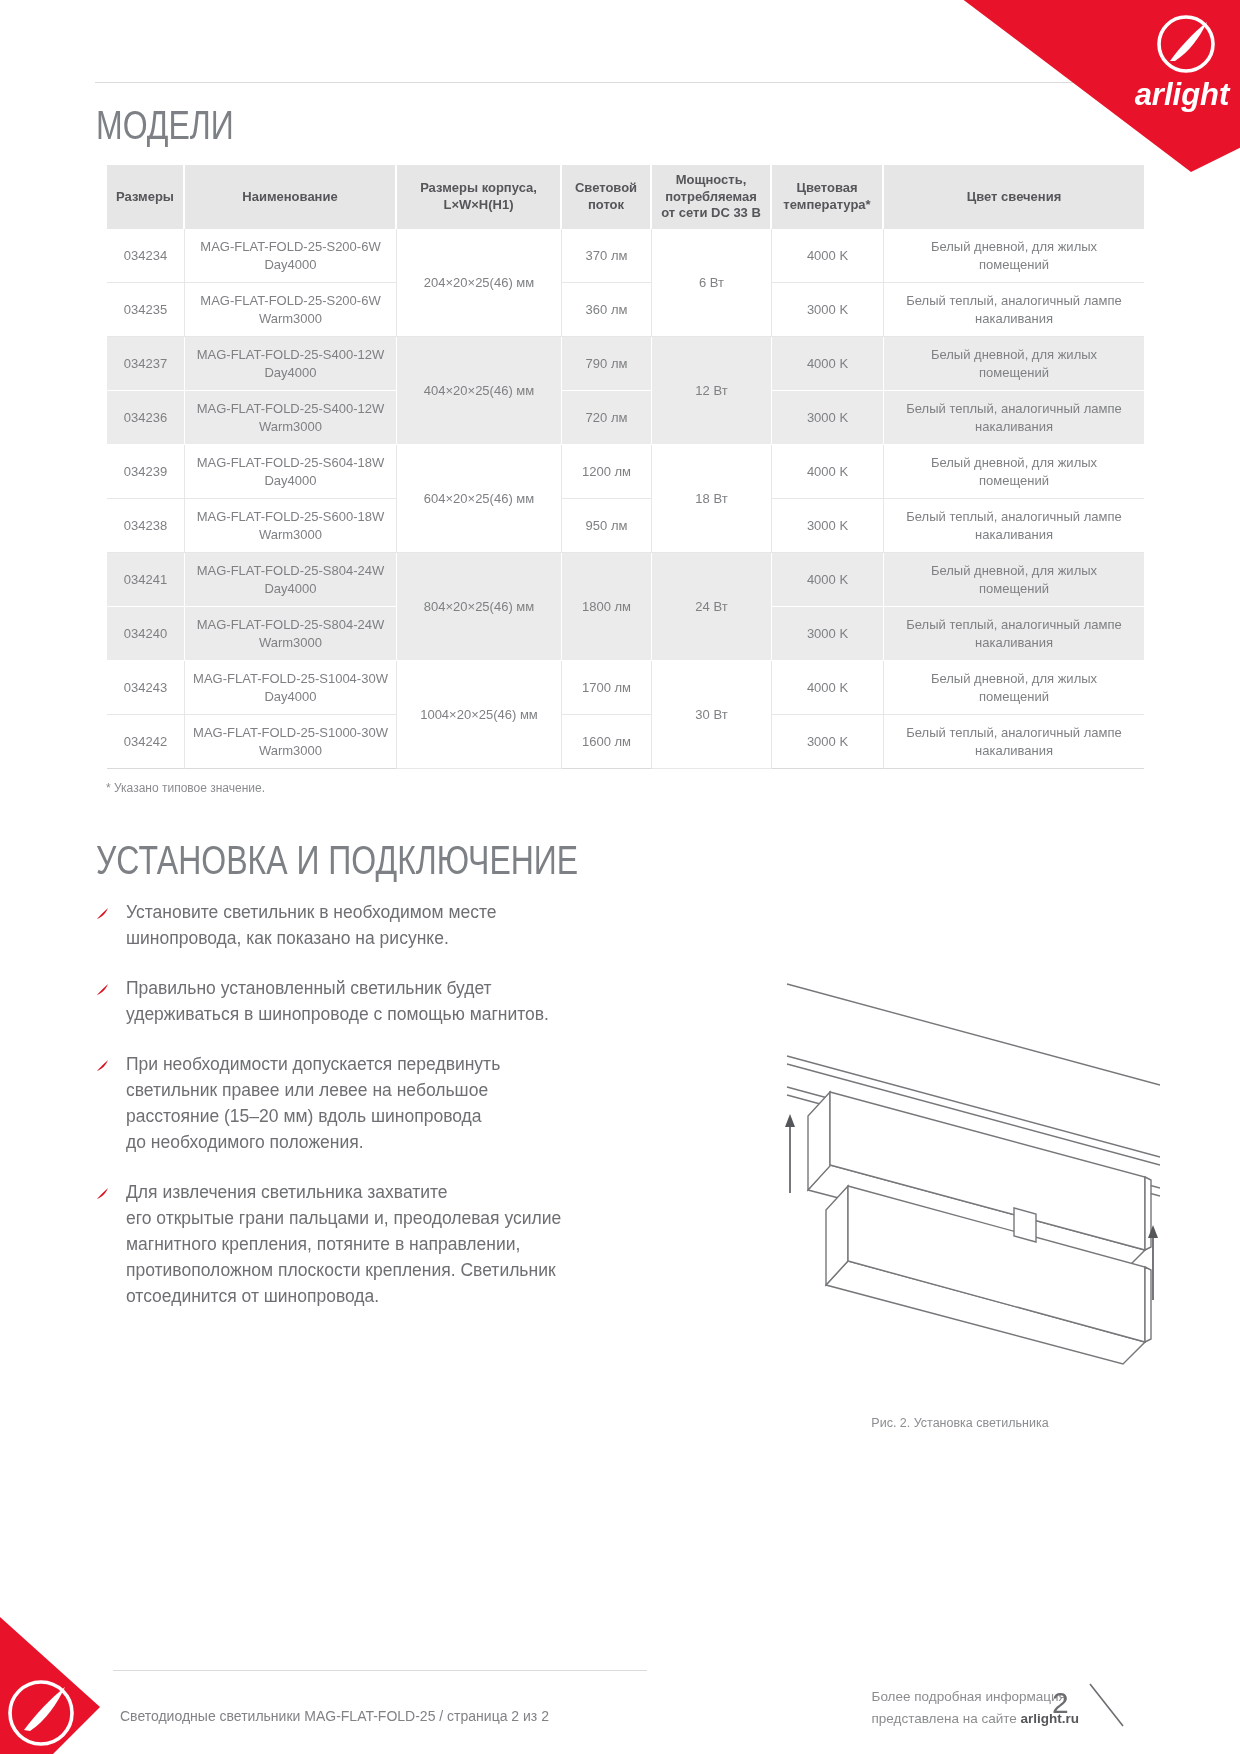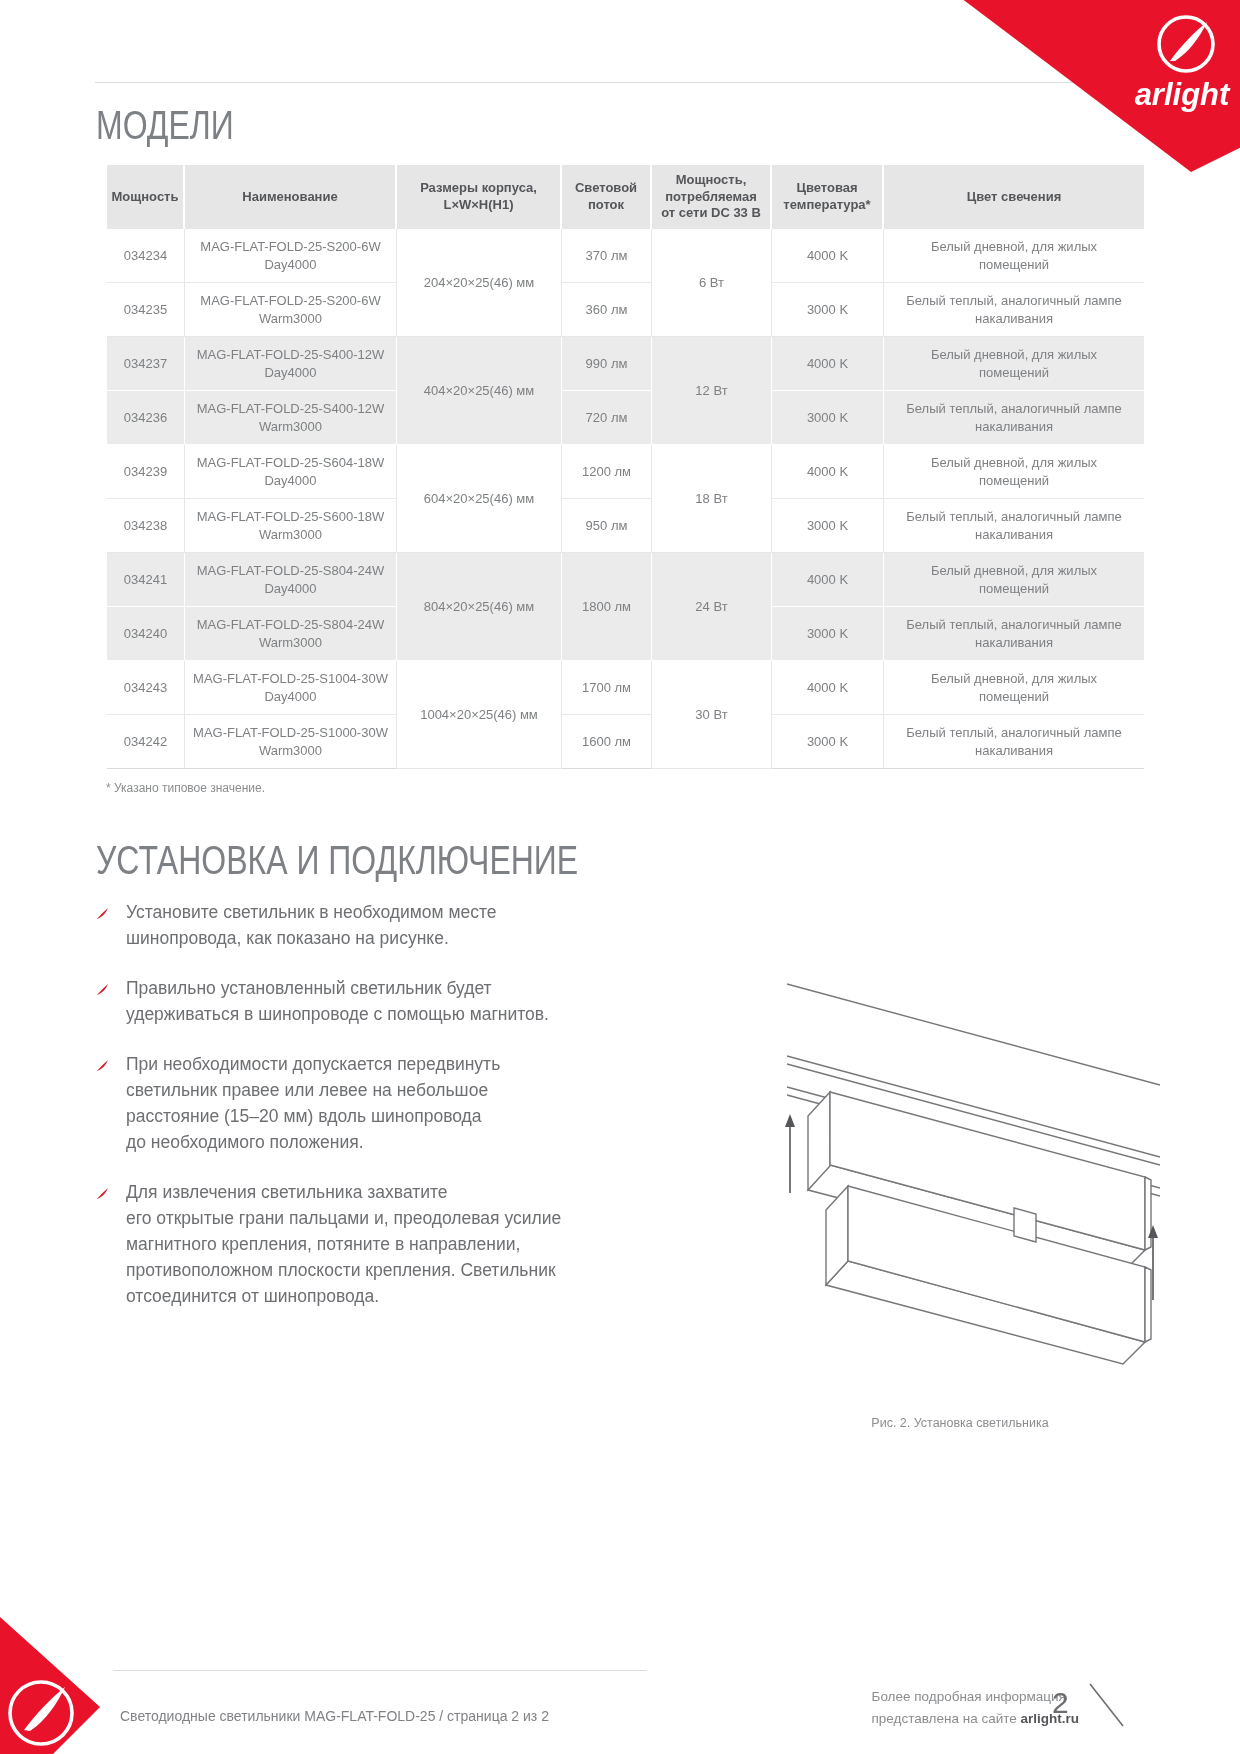--- a/index.html
+++ b/index.html
@@ -64,21 +64,21 @@
       <col style="width:78px">
         <col style="width:212px">
         <col style="width:165px">
       <col style="width:90px">
         <col style="width:120px">
         <col style="width:112px">
         <col style="width:260px">
     </colgroup>
     <thead>
         <tr id="thead-row">
-          <th>Мощность</th>
+          <th>Размеры</th>
           <th>Наименование</th>
           <th>Размеры корпуса,
 L×W×H(H1)</th>
           <th>Световой
 поток</th>
           <th>Мощность,
 потребляемая
 от сети DC 33 В</th>
           <th>Цветовая
 температура*</th>
@@ -101,21 +101,21 @@
           <td class=""><div>MAG-FLAT-FOLD-25-S200-6W</div><div>Warm3000</div></td>
           <td class="">360 лм</td>
           <td class="">3000 K</td>
           <td class="">Белый теплый, аналогичный лампе
 накаливания</td>
         </tr>
         <tr>
           <td class=" sh">034237</td>
           <td class=" sh"><div>MAG-FLAT-FOLD-25-S400-12W</div><div>Day4000</div></td>
           <td class=" sh" rowspan="2">404×20×25(46) мм</td>
-          <td class=" sh">990 лм</td>
+          <td class=" sh">790 лм</td>
           <td class=" sh" rowspan="2">12 Вт</td>
           <td class=" sh">4000 K</td>
           <td class=" sh">Белый дневной, для жилых
 помещений</td>
         </tr>
         <tr>
           <td class=" sh">034236</td>
           <td class=" sh"><div>MAG-FLAT-FOLD-25-S400-12W</div><div>Warm3000</div></td>
           <td class=" sh">720 лм</td>
           <td class=" sh">3000 K</td>

